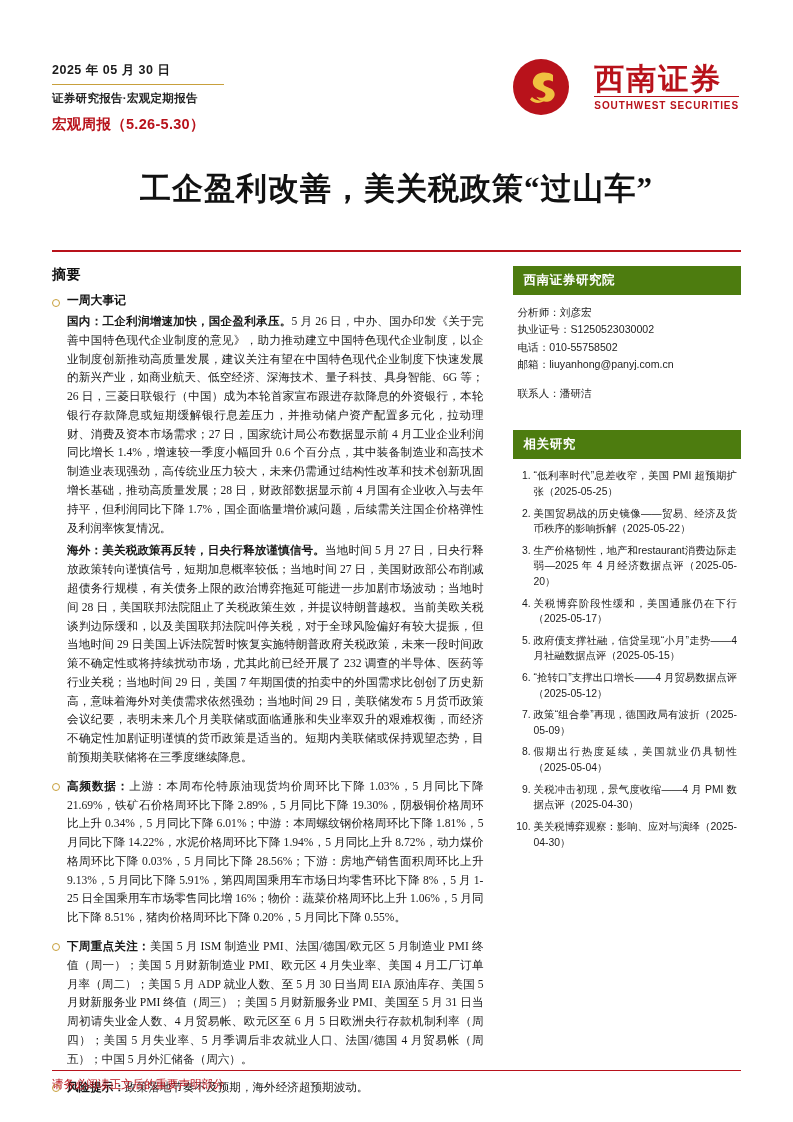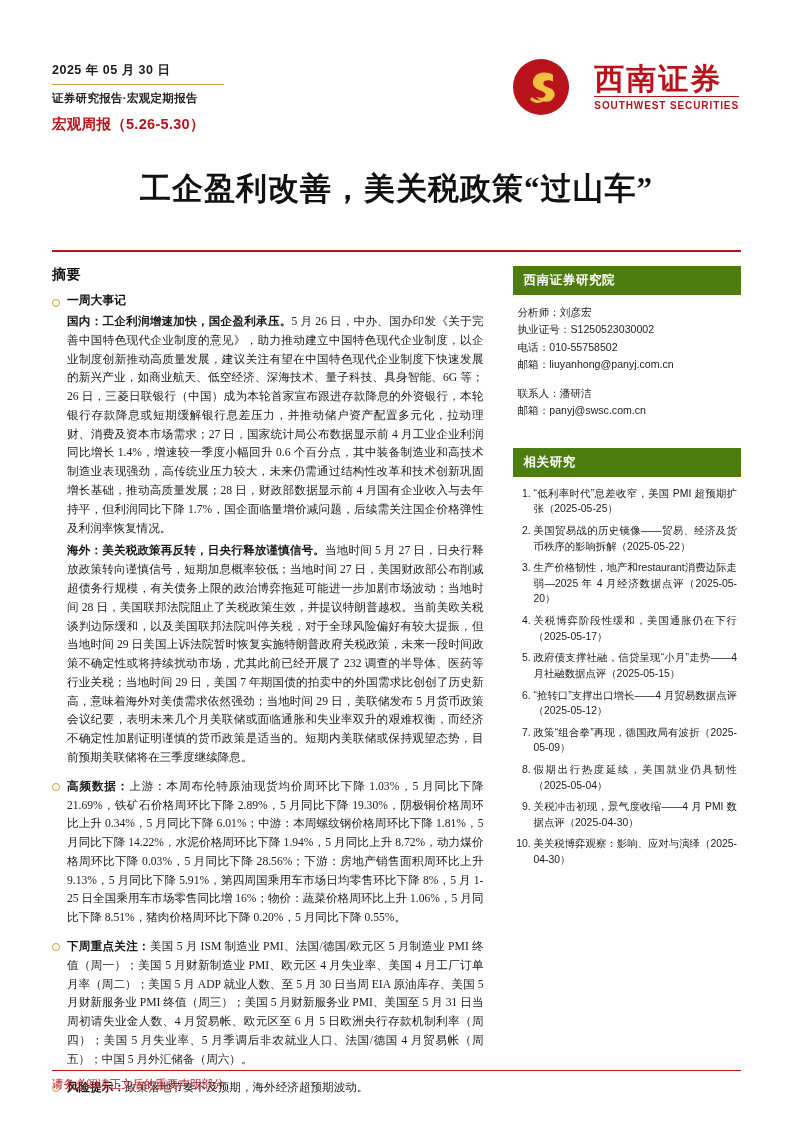--- a/index.html
+++ b/index.html
@@ -302,21 +302,20 @@
 
           <div class="analyst">
             <div>分析师：刘彦宏</div>
             <div>执业证号：S1250523030002</div>
             <div>电话：010-55758502</div>
             <div>邮箱：liuyanhong@panyj.com.cn</div>
           </div>
 
           <div class="analyst">
             <div>联系人：潘研洁</div>
-            <div>邮箱：panyj@swsc.com.cn</div>
           </div>
 
         </div>
       </div>
 
       <div class="panel">
         <div class="panel-head">相关研究</div>
         <div class="panel-body">
           <ol class="reports">
             <li>“低利率时代”息差收窄，美国 PMI 超预期扩张（2025-05-25）</li>

